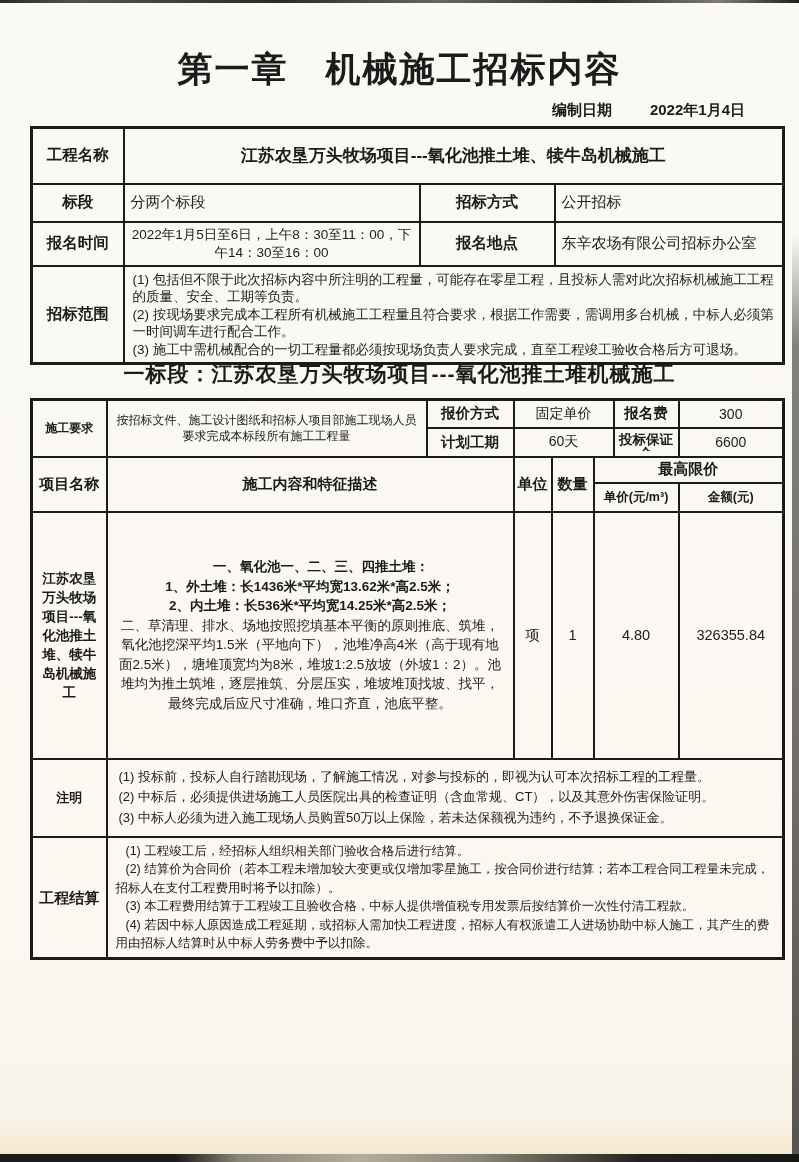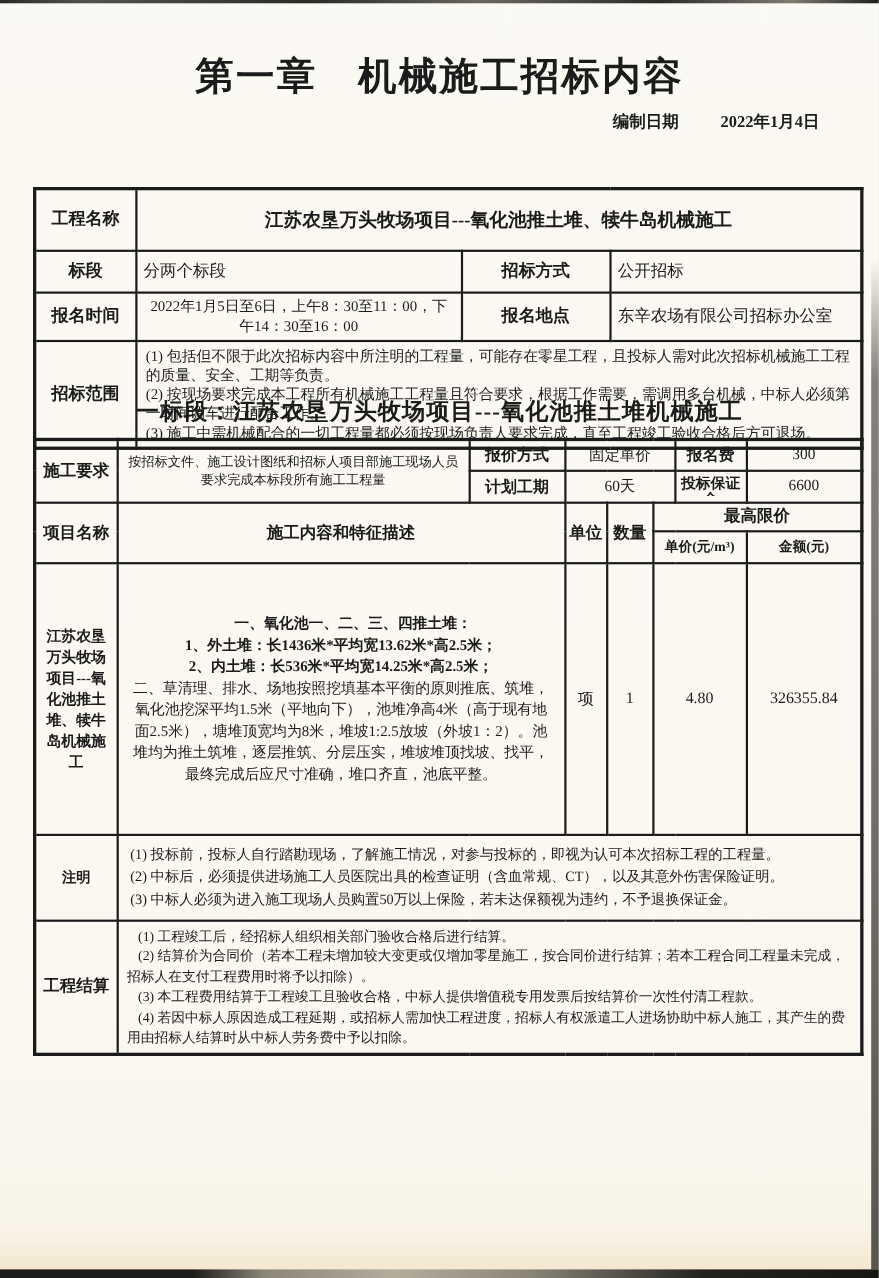--- a/index.html
+++ b/index.html
@@ -1,19 +1,19 @@
 <!DOCTYPE html>
 <html><head>
 <meta charset="utf-8">
 <style>
   html,body { margin:0; padding:0; background:#e8e6e0; }
   .page {
     position:relative; width:799px; height:1162px; margin:0 auto;
     background:linear-gradient(180deg,#fbf9f3 0%, #fbf8f2 80%, #f9f4e9 97%, #f5ecd9 100%);
-    font-family:Liberation Serif, serif;
+    font-family:Liberation Sans, sans-serif;
     color:#1b1b1b; overflow:hidden;
   }
   
   .edge-top { position:absolute; top:0; left:0; right:0; height:3px;
     background:linear-gradient(90deg,#2a2a28 0%,#55534e 10%,#2a2a28 35%,#6a675f 55%,#2a2a28 75%,#807c72 90%,#1f1f1d 100%); }
   .edge-right { position:absolute; top:235px; bottom:8px; right:0; width:7px;
     background:linear-gradient(180deg, rgba(110,108,104,0) 0%, rgba(110,108,104,.85) 12%, #6e6c68 60%, #575550 100%); }
   .edge-bottom { position:absolute; left:0; right:0; bottom:0; height:8px;
     background:linear-gradient(90deg,#1c1c1a 0%,#1c1c1a 22%,#8a8678 30%,#b5ad9c 45%,#8a8678 60%,#23221f 80%,#161614 100%); }
   .warm-band { position:absolute; left:0; right:0; bottom:8px; height:42px;
@@ -21,21 +21,21 @@
 
   .doc-title { position:absolute; top:46px; left:0; width:100%; text-align:center;
     font-size:35px; font-weight:bold; letter-spacing:2px; }
   .date-line { position:absolute; top:101px; right:54px; font-size:15px; font-weight:bold; }
   .date-line .lbl { margin-right:38px; }
 
   table { border-collapse:collapse; table-layout:fixed; position:absolute;
     border:3px solid #1b1b1b; }
   td { border:2px solid #1b1b1b; padding:2px 6px; overflow:hidden; vertical-align:middle; }
 
-  .t1 { left:30px; top:126px; width:752px;margin-top:44px; }
+  .t1 { left:30px; top:126px; width:752px; }
   .t2 { left:30px; top:398px; width:752px; }
 
   .lab  { font-weight:bold; font-size:15.5px; text-align:center; }
   .proj-name { font-weight:bold; font-size:17px; text-align:center; }
   .v15 { font-size:15px; text-align:left; }
   .time-val { font-size:13.5px; text-align:center; line-height:18px; }
   .scope { font-size:13.5px; line-height:17.6px; padding:4px 8px; text-align:left; }
 
   .req-val { font-size:12px; line-height:16px; text-align:center; padding:2px 8px; }
   .lab14 { font-weight:bold; font-size:14.5px; text-align:center; }
@@ -116,21 +116,21 @@
         <col style="width:320px">
         <col style="width:87px">
         <col style="width:38px">
       <col style="width:42px">
         <col style="width:20px">
         <col style="width:65px">
         <col style="width:105px">
     </colgroup>
     <tbody>
         <tr style="height:28px">
-      <td rowspan="2" class="lab" style="font-size:15px">施工要求</td>
+      <td rowspan="2" class="lab" style="font-size:12px">施工要求</td>
       <td rowspan="2" class="req-val">按招标文件、施工设计图纸和招标人项目部施工现场人员要求完成本标段所有施工工程量</td>
       <td class="lab14">报价方式</td>
       <td colspan="3" class="val14">固定单价</td>
       <td class="lab14">报名费</td>
       <td class="val14">300</td>
     </tr>
     <tr style="height:29px">
       <td class="lab14">计划工期</td>
       <td colspan="3" class="val14">60天</td>
       <td style="padding:0 2px">

